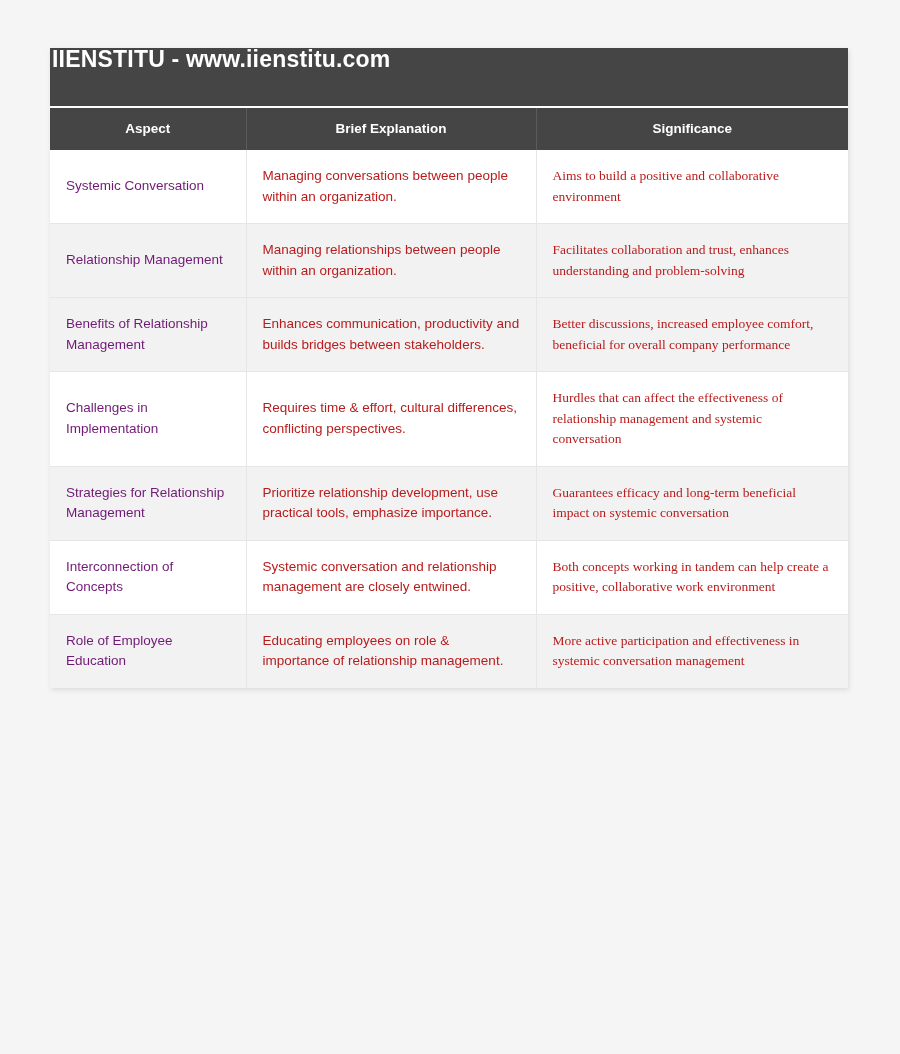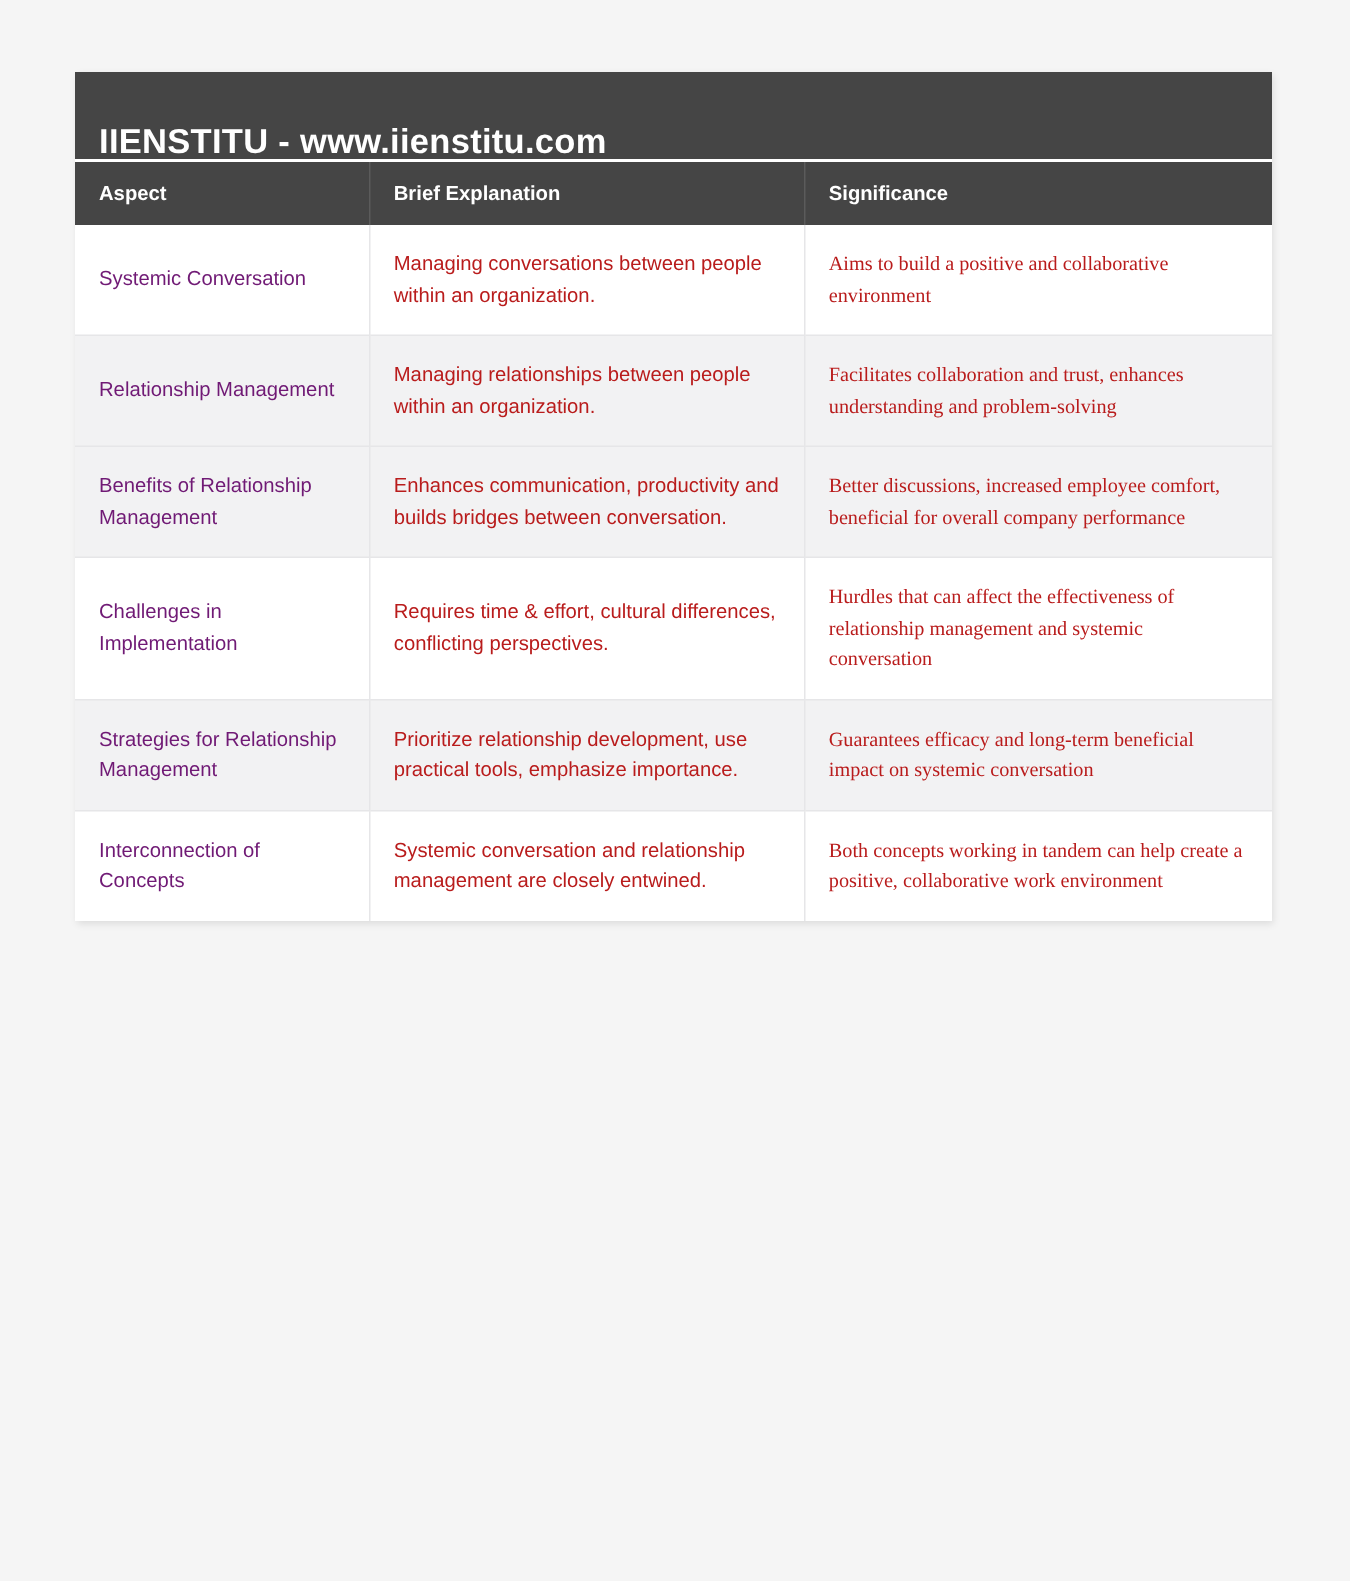--- a/index.html
+++ b/index.html
@@ -24,22 +24,22 @@
     left: 50px;
     top: 48px;
     width: 798px;
     background: #ffffff;
     box-shadow: 1px 2px 5px rgba(0,0,0,0.10);
   }
   .title-bar {
     background: #454545;
     height: 60px;
     display: flex;
-    align-items: flex-end;
-    padding: 0 0 0 16px;
+    align-items: flex-start;
+    padding: 0 0 0 2px;
     box-sizing: border-box;
     border-bottom: 2px solid #ffffff;
   }
   .title-bar .title-text {
     color: #ffffff;
     font-size: 23px;
     font-weight: bold;
     letter-spacing: 0.2px;
     line-height: 1;
   }
@@ -50,21 +50,21 @@
   }
   table.data-table col.c1 { width: 196px; }
   table.data-table col.c2 { width: 290px; }
   table.data-table col.c3 { width: 312px; }
 
   thead th {
     background: #454545;
     color: #ffffff;
     font-size: 13.5px;
     font-weight: bold;
-    text-align: left;
+    text-align: center;
     padding: 13px 16px 14px 16px;
     vertical-align: middle;
     border-right: 1px solid #5b5b5b;
   }
   thead th:last-child { border-right: none; }
 
   tbody td {
     font-size: 13.5px;
     line-height: 1.52;
     color: #b91c1c;
@@ -113,35 +113,40 @@
           <td>Managing conversations between people within an organization.</td>
           <td>Aims to build a positive and collaborative environment</td>
         </tr>
         <tr class="row-even">
           <td class="aspect-cell">Relationship Management</td>
           <td>Managing relationships between people within an organization.</td>
           <td>Facilitates collaboration and trust, enhances understanding and problem-solving</td>
         </tr>
         <tr class="row-even">
           <td class="aspect-cell">Benefits of Relationship Management</td>
-          <td>Enhances communication, productivity and builds bridges between conversation.</td>
+          <td>Enhances communication, productivity and builds bridges between stakeholders.</td>
           <td>Better discussions, increased employee comfort, beneficial for overall company performance</td>
         </tr>
         <tr class="row-odd">
           <td class="aspect-cell">Challenges in Implementation</td>
           <td>Requires time &amp; effort, cultural differences, conflicting perspectives.</td>
           <td>Hurdles that can affect the effectiveness of relationship management and systemic conversation</td>
         </tr>
         <tr class="row-even">
           <td class="aspect-cell">Strategies for Relationship Management</td>
           <td>Prioritize relationship development, use practical tools, emphasize importance.</td>
           <td>Guarantees efficacy and long-term beneficial impact on systemic conversation</td>
         </tr>
         <tr class="row-odd">
           <td class="aspect-cell">Interconnection of Concepts</td>
           <td>Systemic conversation and relationship management are closely entwined.</td>
           <td>Both concepts working in tandem can help create a positive, collaborative work environment</td>
         </tr>
+        <tr class="row-even">
+          <td class="aspect-cell">Role of Employee Education</td>
+          <td>Educating employees on role &amp; importance of relationship management.</td>
+          <td>More active participation and effectiveness in systemic conversation management</td>
+        </tr>
       </tbody>
     </table>
 
   </div>
 </div>
 
 </body></html>

